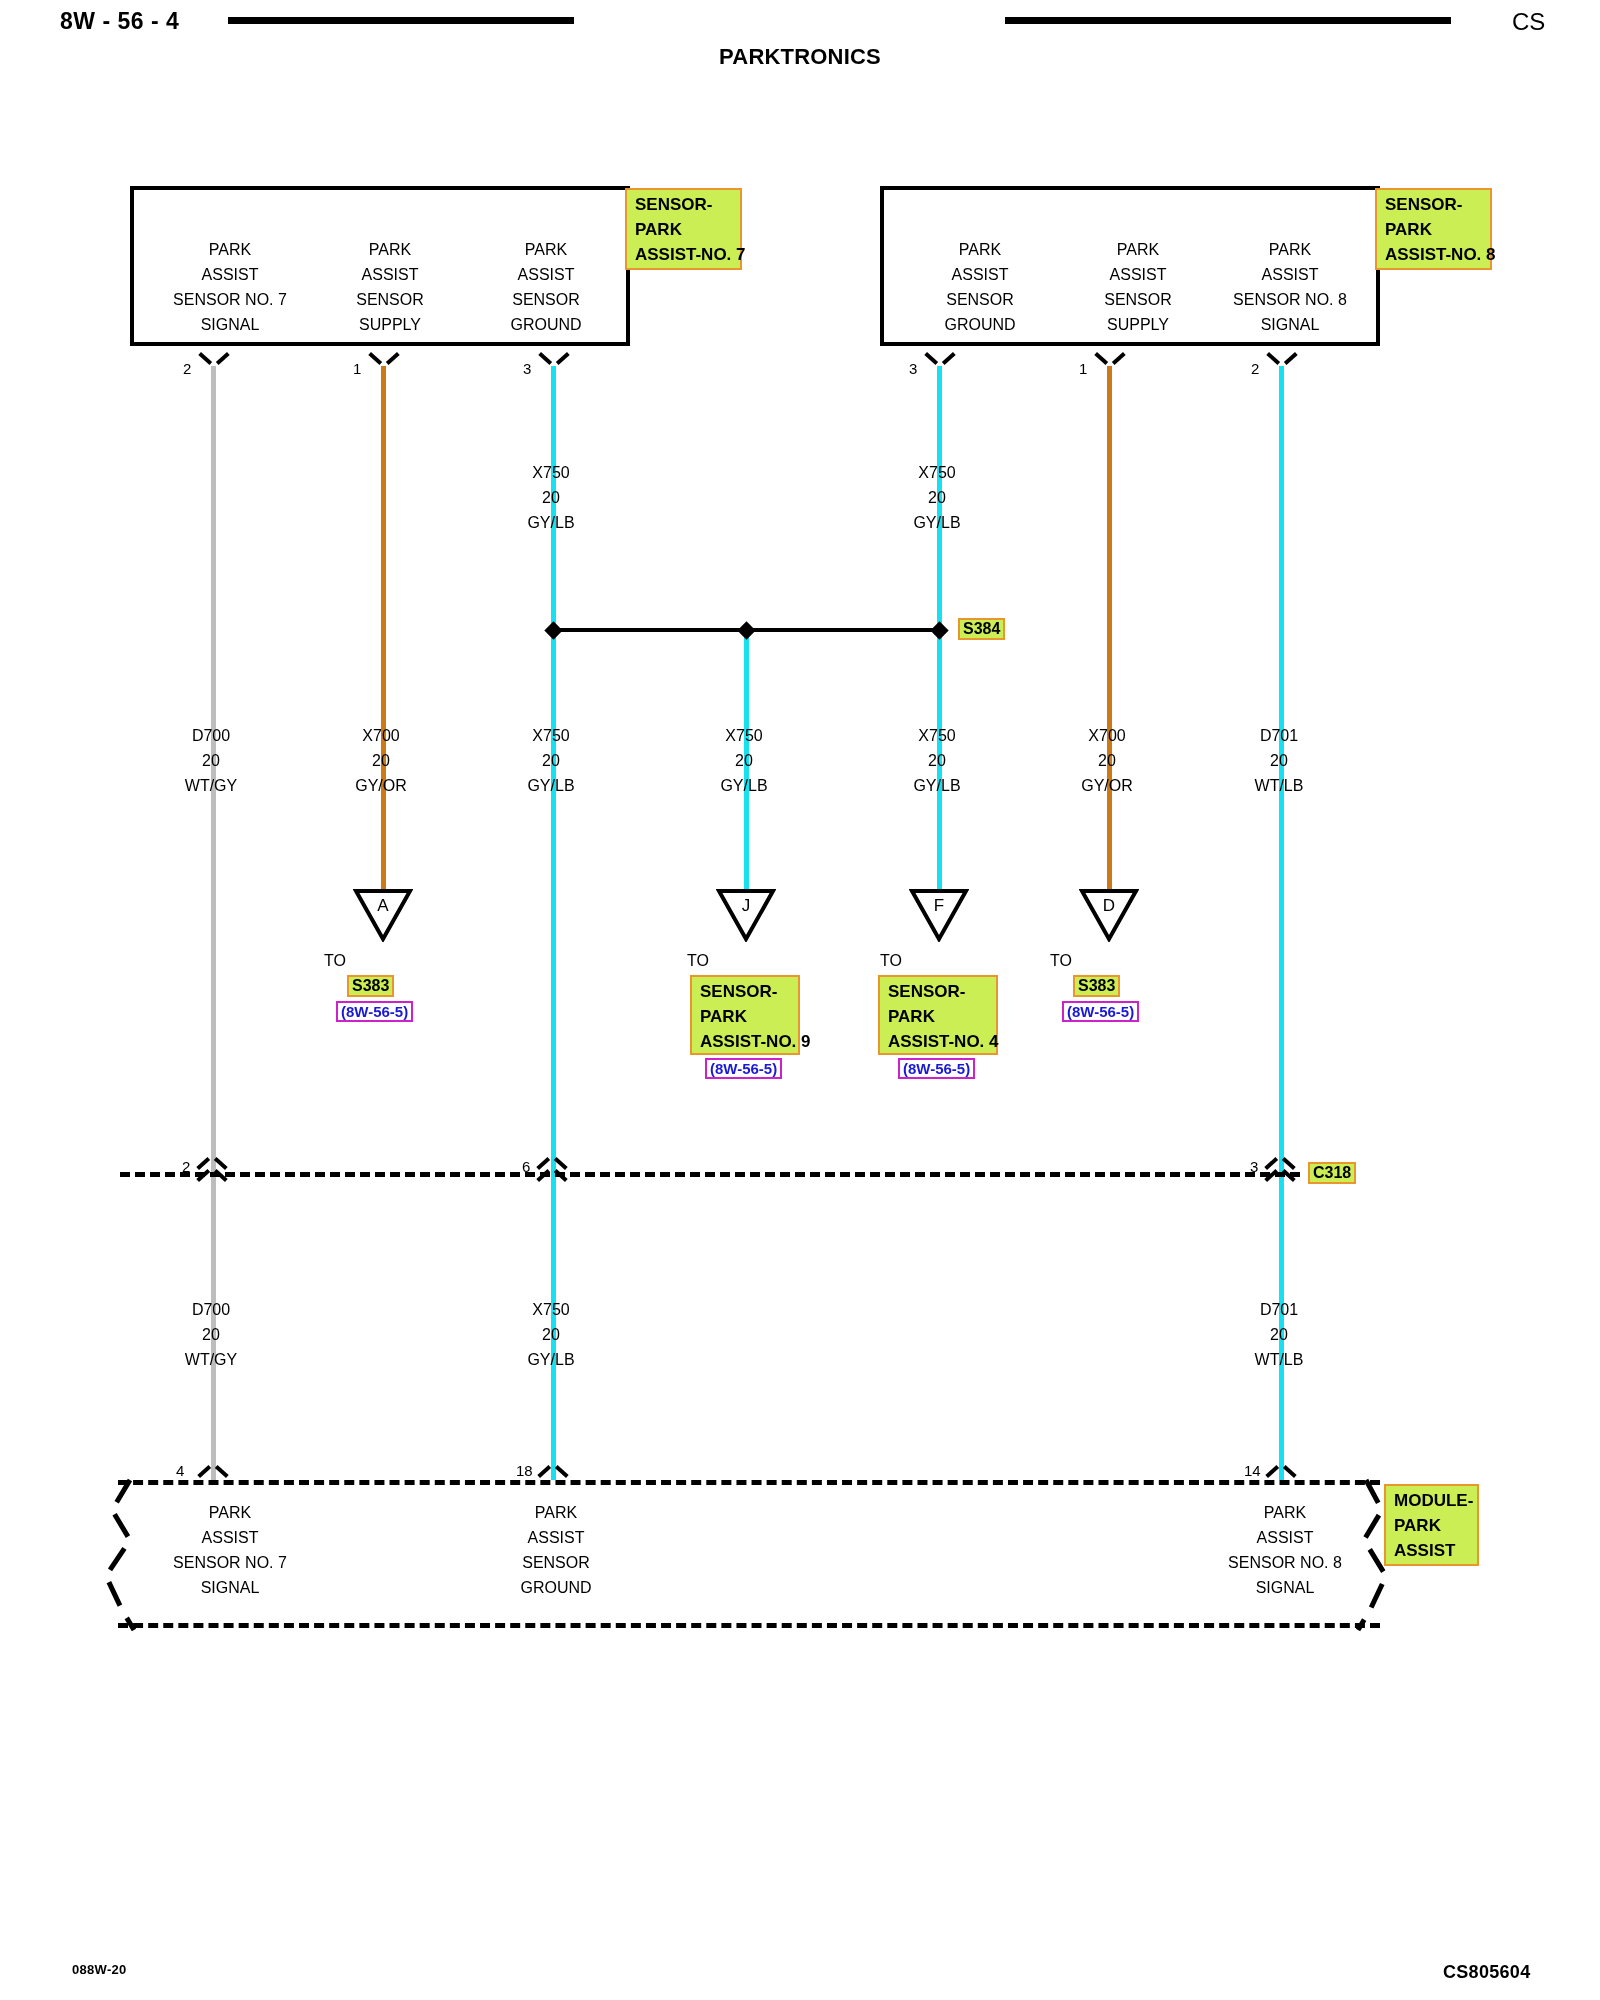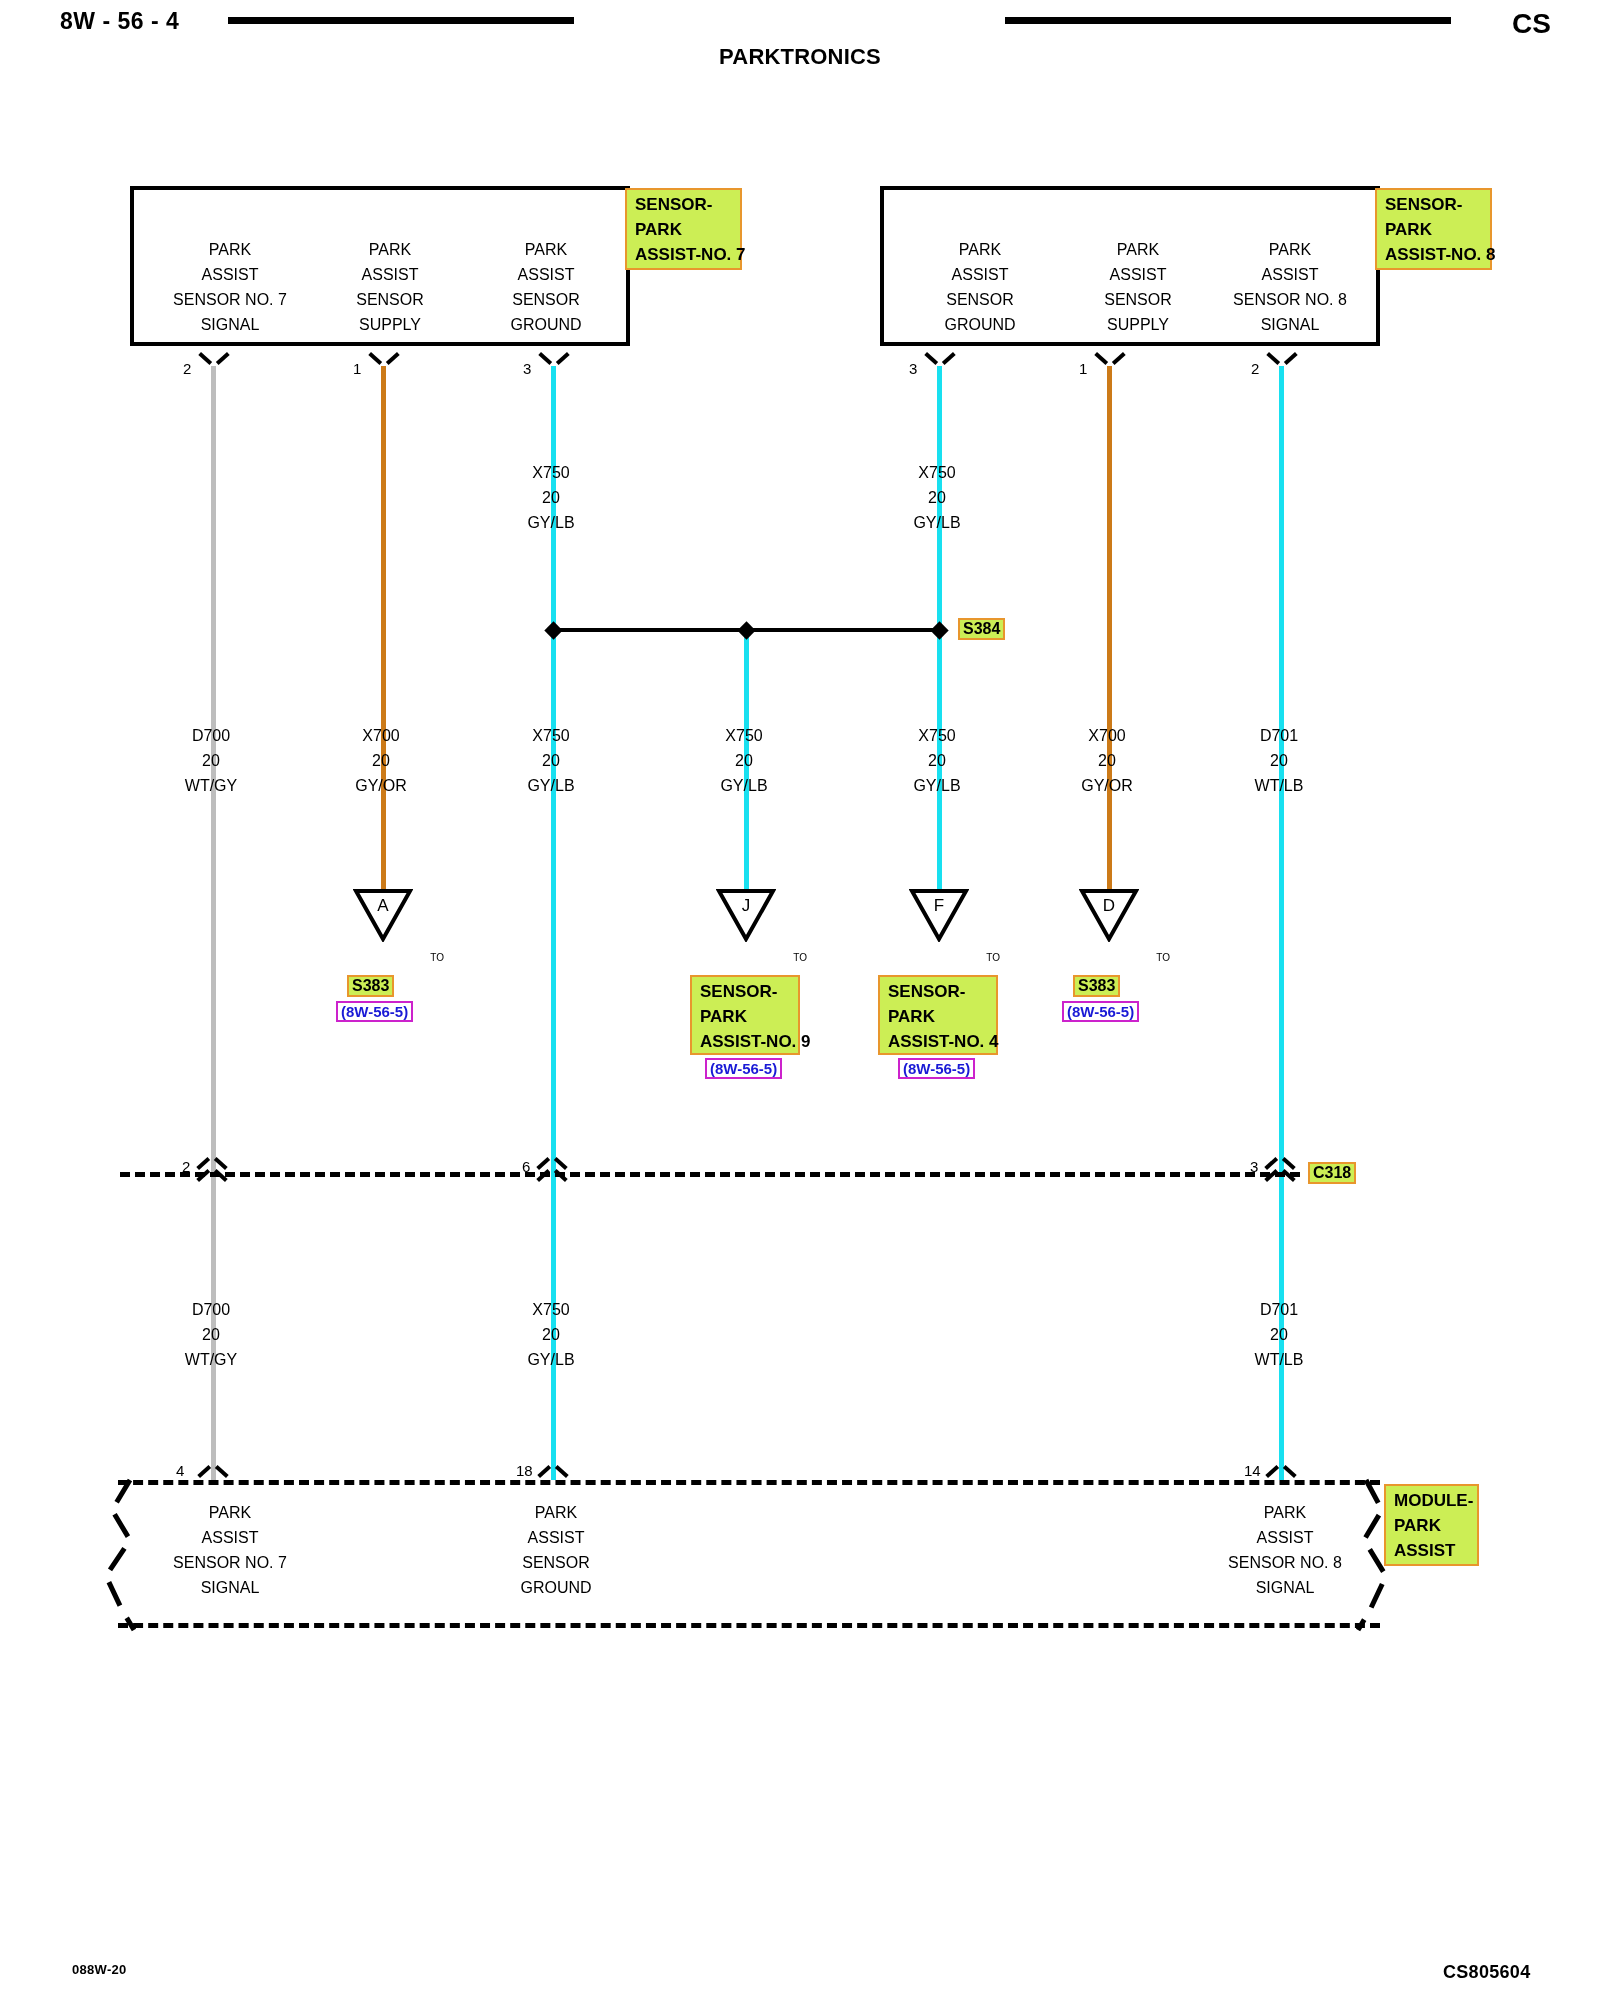--- a/index.html
+++ b/index.html
@@ -24,22 +24,22 @@
     position: absolute;
     left: 60px; top: 8px;
     font-size: 23px;
     font-weight: bold;
     letter-spacing: 0.5px;
     white-space: nowrap;
   }
   .hdr-right {
     position: absolute;
     left: 1512px; top: 8px;
-    font-size: 28px;
-    font-weight: bold;
+    font-size: 24px;
+    font-weight: normal;
     white-space: nowrap;
   }
   .hdr-title {
     position: absolute;
     left: 0; top: 8px;
     width: 1600px;
     text-align: center;
     font-size: 22px;
     font-weight: bold;
     letter-spacing: 0.2px;
@@ -226,22 +226,22 @@
     border: 2px solid #cc22cc;
     font-size: 15px;
     font-weight: bold;
     padding: 0px 3px;
     white-space: nowrap;
     box-sizing: border-box;
     background: #fff;
   }
   .to-lab {
     position: absolute;
-    text-align: right;
-    font-size: 10px;
+    text-align: left;
+    font-size: 16px;
     white-space: nowrap;
     width: 120px;
   }
 </style>
 </head>
 <body>
 
 <div id="page">
 
   <div class="hdr-left">8W - 56 - 4</div>

